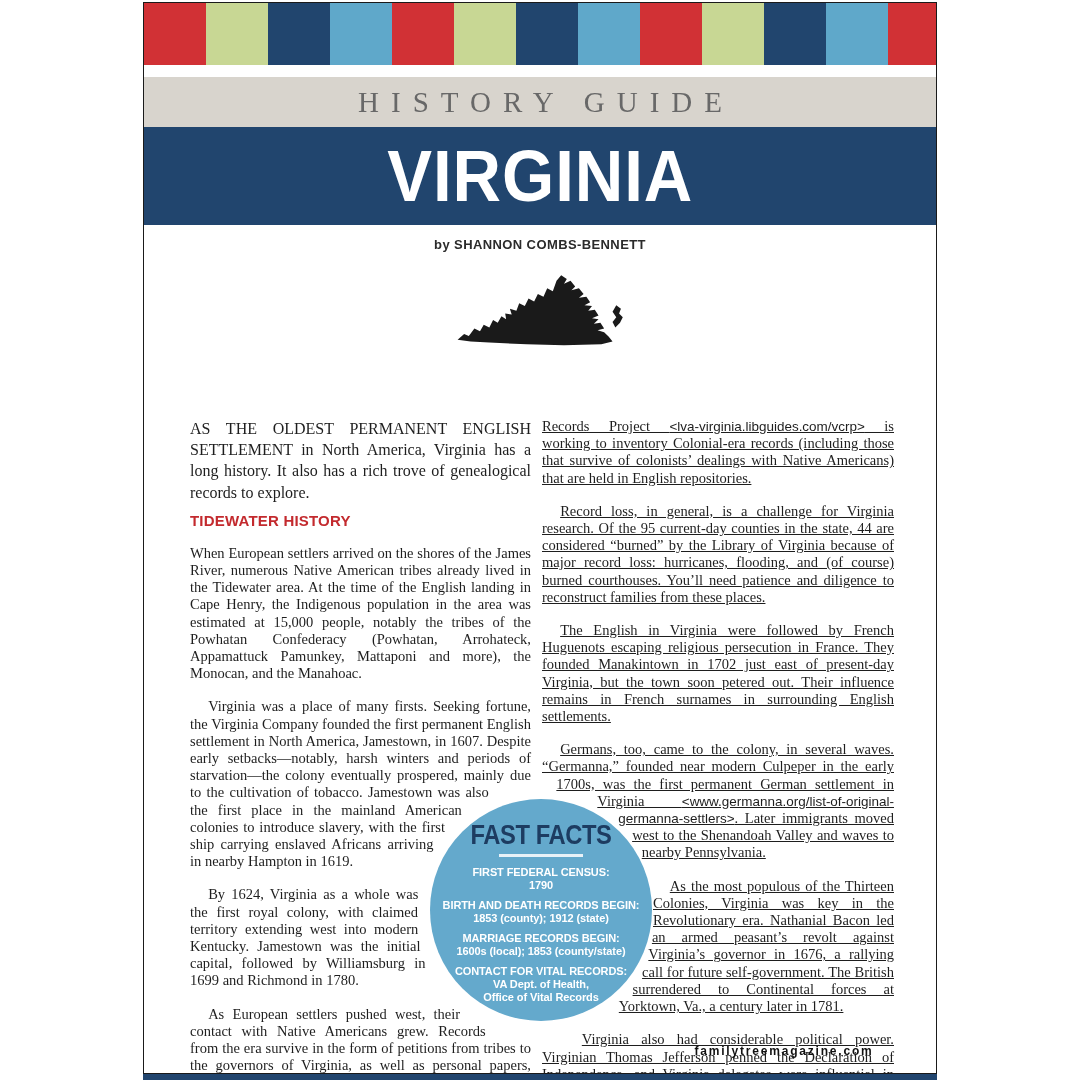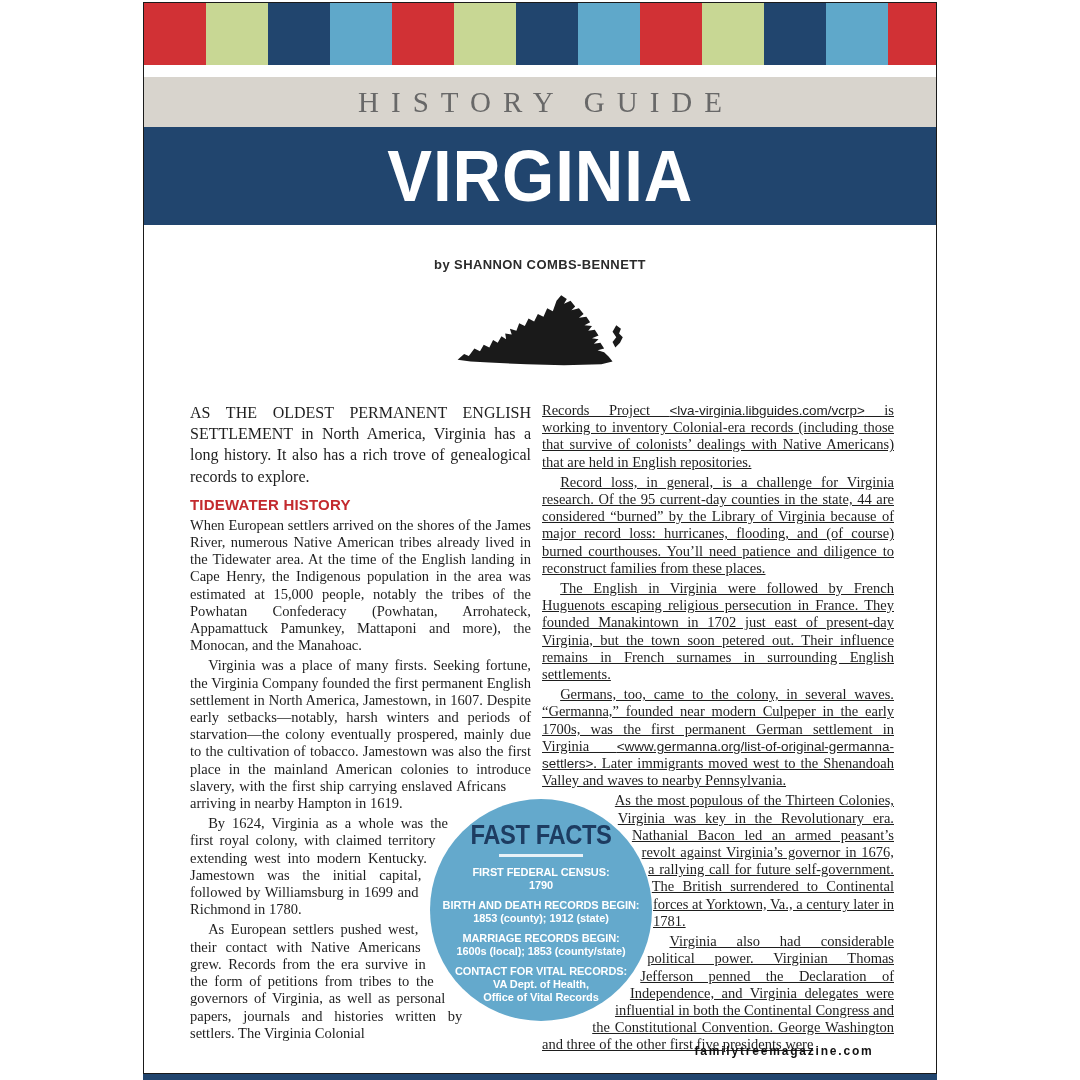--- a/index.html
+++ b/index.html
@@ -22,32 +22,32 @@
     font-family:"Liberation Serif", serif;font-size:29px;line-height:50px;
     letter-spacing:12px;color:#686868;padding-left:12px;
   }
   
   .title-band{height:98px;background:#21456e;text-align:center;overflow:hidden;}
   .page-title{
     display:inline-block;color:#ffffff;font-weight:700;font-size:73px;line-height:98px;
     letter-spacing:1px;transform:scaleX(0.92);font-family:"Liberation Sans", sans-serif;
   }
   .byline{
-    margin-top:32px;text-align:center;font-size:13px;font-weight:600;
+    margin-top:12px;text-align:center;font-size:13px;font-weight:600;
     color:#2b2b2b;letter-spacing:0.4px;
   }
   .map-wrap{width:196px;margin:16px auto 0;transform:translateX(10px);}
   .map-wrap svg{display:block;width:196px;height:92px;}
   
   .col{position:absolute;color:#1e1e1e;}
   .col-left{left:46px;top:399px;width:341px;}
   .col-right{left:398px;top:399px;width:352px;text-decoration:underline;}
   .col p{
     font-family:"Liberation Serif", serif;font-size:14.5px;line-height:17.2px;
-    text-align:justify;margin:0 0 3px 0;hyphens:auto;-webkit-hyphens:auto;
+    text-align:justify;margin:16px 0 3px 0;hyphens:auto;-webkit-hyphens:auto;
   }
   .col .intro p{font-size:16px;line-height:21.2px;}
   .col p + p{text-indent:1.25em;}
   .col .intro p:first-child{text-indent:0;}
   .section-heading{
     font-family:"Liberation Sans", sans-serif;font-weight:700;font-size:15px;
     color:#c32a2e;margin:9px 0 4px 0;letter-spacing:0.2px;
   }
   .url{font-family:"Liberation Sans", sans-serif;font-size:0.93em;}
   

